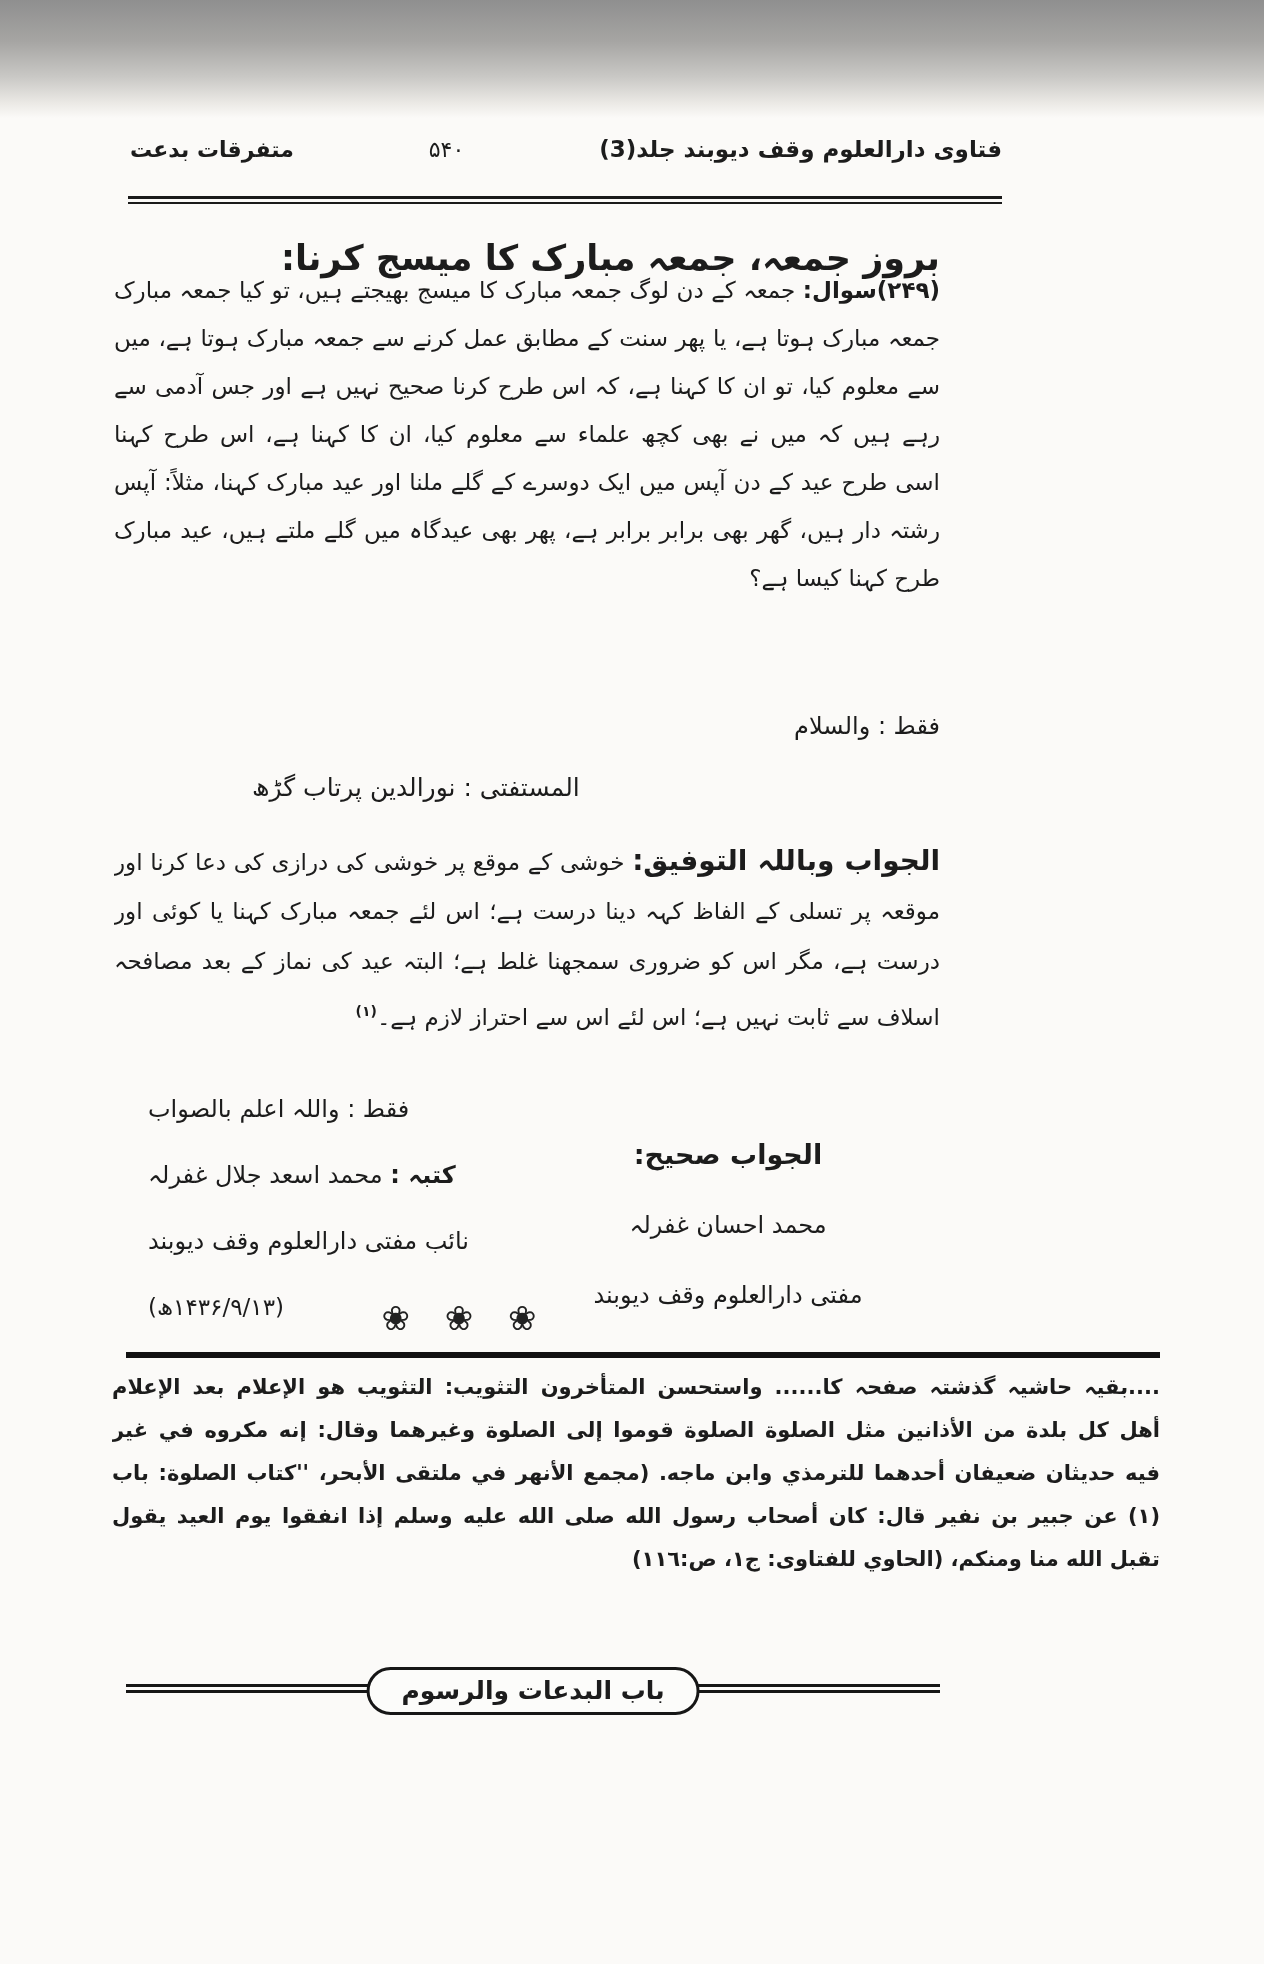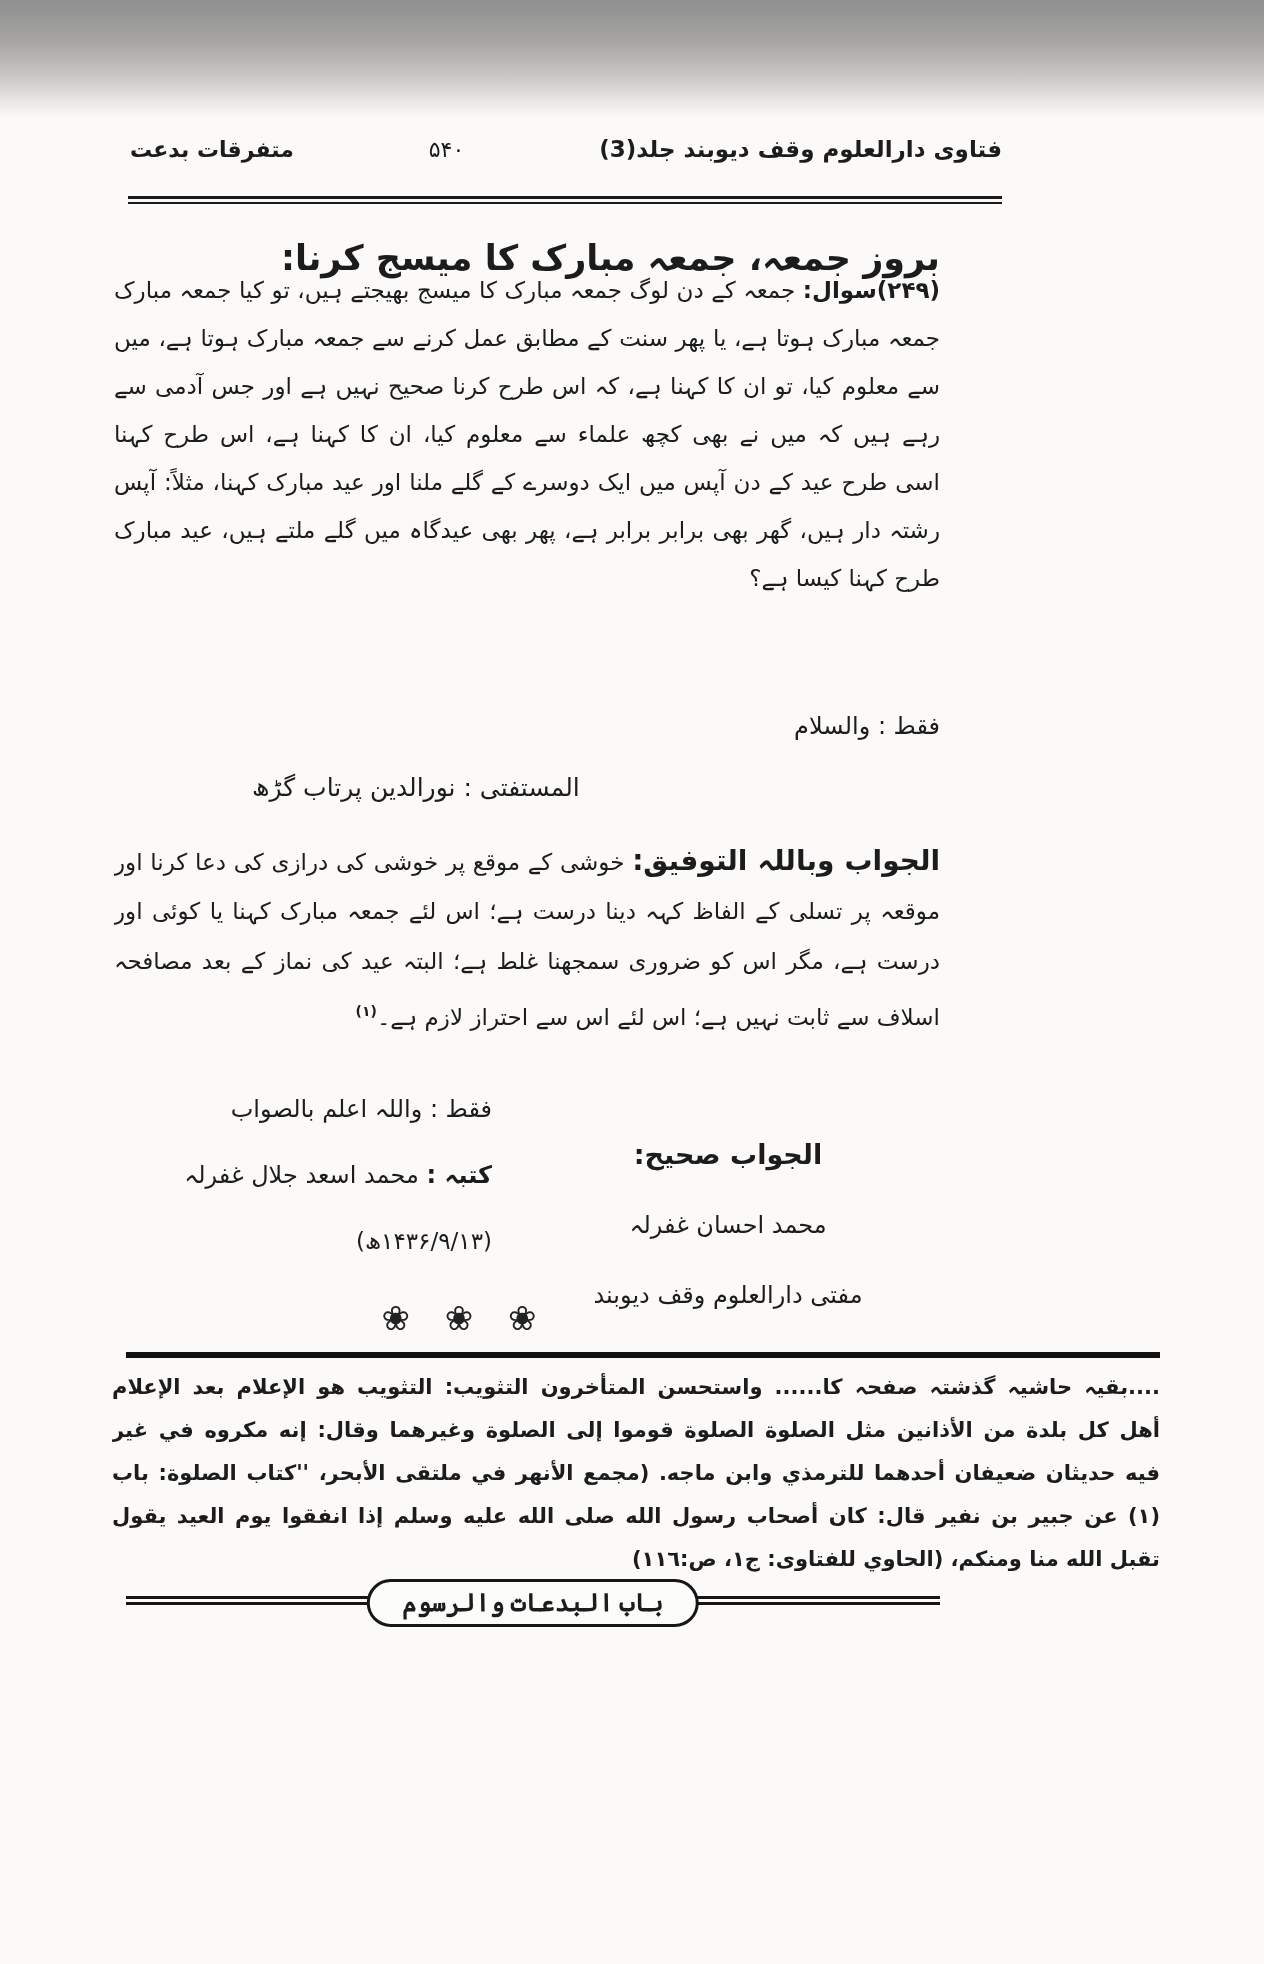--- a/index.html
+++ b/index.html
@@ -45,39 +45,39 @@
 
   .closing  { height:48px; line-height:48px; margin-top:100px; margin-left:380px; text-align:right;  font-size:24px; direction:rtl; }
   .closing-inner { display:inline-block; }
   .mustafti { height:52px; line-height:52px; margin-top:12px;  margin-left:138px; text-align:left; font-size:25px; }
 
   .ans { margin-top:22px; }
   .ans .jl { height:50px; line-height:50px; }
   .albl { font-weight:bold; font-size:28px; }
   sup.fn { font-size:14px; vertical-align:super; font-weight:bold; }
 
-  .sig-left  { position:absolute; top:1076px; left:148px; width:344px; text-align:right; font-size:24px; }
+  .sig-left  { position:absolute; top:1076px; left:148px; width:344px; text-align:left; font-size:24px; }
   .sig-left  > div { height:66px; line-height:66px; }
   .sig-left .date { font-size:23px; }
   .sig-right { position:absolute; top:1120px; left:556px; width:344px; text-align:center; font-size:24px; }
   .sig-right > div { height:70px; line-height:70px; }
   .sig-right .big { font-size:27px; font-weight:bold; }
 
   .ornament {
     position:absolute; top:1298px; left:115px; width:700px;
     text-align:center; font-size:34px; letter-spacing:12px; color:#222;
   }
 
   .thick-rule { position:absolute; top:1352px; left:126px; width:1034px; height:6px; background:#121212; }
 
   .footnotes { position:absolute; top:1366px; right:104px; width:1048px; font-size:21px; font-weight:bold; }
   .fl { height:43px; line-height:43px; overflow:hidden; text-align:justify; text-align-last:justify; }
   .fl.end { text-align-last:right; }
 
-  .chapter-band { position:absolute; top:1596px; left:126px; width:814px;font-family:Liberation Serif, serif; }
+  .chapter-band { position:absolute; top:1684px; left:126px; width:814px; }
   .band-lines { height:9px; border-top:3px solid #161616; border-bottom:3px solid #161616; }
   .pill {
     position:absolute; top:-17px; right:50%; transform:translateX(50%);
     background:#fcfcfa; border:3px solid #161616; border-radius:26px;
     padding:3px 32px; font-size:25px; font-weight:bold; line-height:36px; white-space:nowrap;
   }
 </style>
 </head>
 <body>
 
@@ -121,20 +121,21 @@
           <div class="jl">درست ہے، مگر اس کو ضروری سمجھنا غلط ہے؛ البتہ عید کی نماز کے بعد مصافحہ ومعانقہ کرنے کا عمل چونکہ</div>
         </div>
 
       <div class="jl end"><span>اسلاف سے ثابت نہیں ہے؛ اس لئے اس سے احتراز لازم ہے۔</span><sup class="fn">(۱)</sup></div>
     </div>
   </section>
 
   <div class="sig-left">
     <div>فقط : واللہ اعلم بالصواب</div>
     <div><span class="b">کتبہ :</span><span> محمد اسعد جلال غفرلہ</span></div>
+    <div>نائب مفتی دارالعلوم وقف دیوبند</div>
     <div class="date">(۱۴۳۶/۹/۱۳ھ)</div>
   </div>
 
   <div class="sig-right">
     <div class="big">الجواب صحیح:</div>
     <div>محمد احسان غفرلہ</div>
     <div>مفتی دارالعلوم وقف دیوبند</div>
   </div>
 
   <div class="ornament">❀ ❀ ❀</div>

